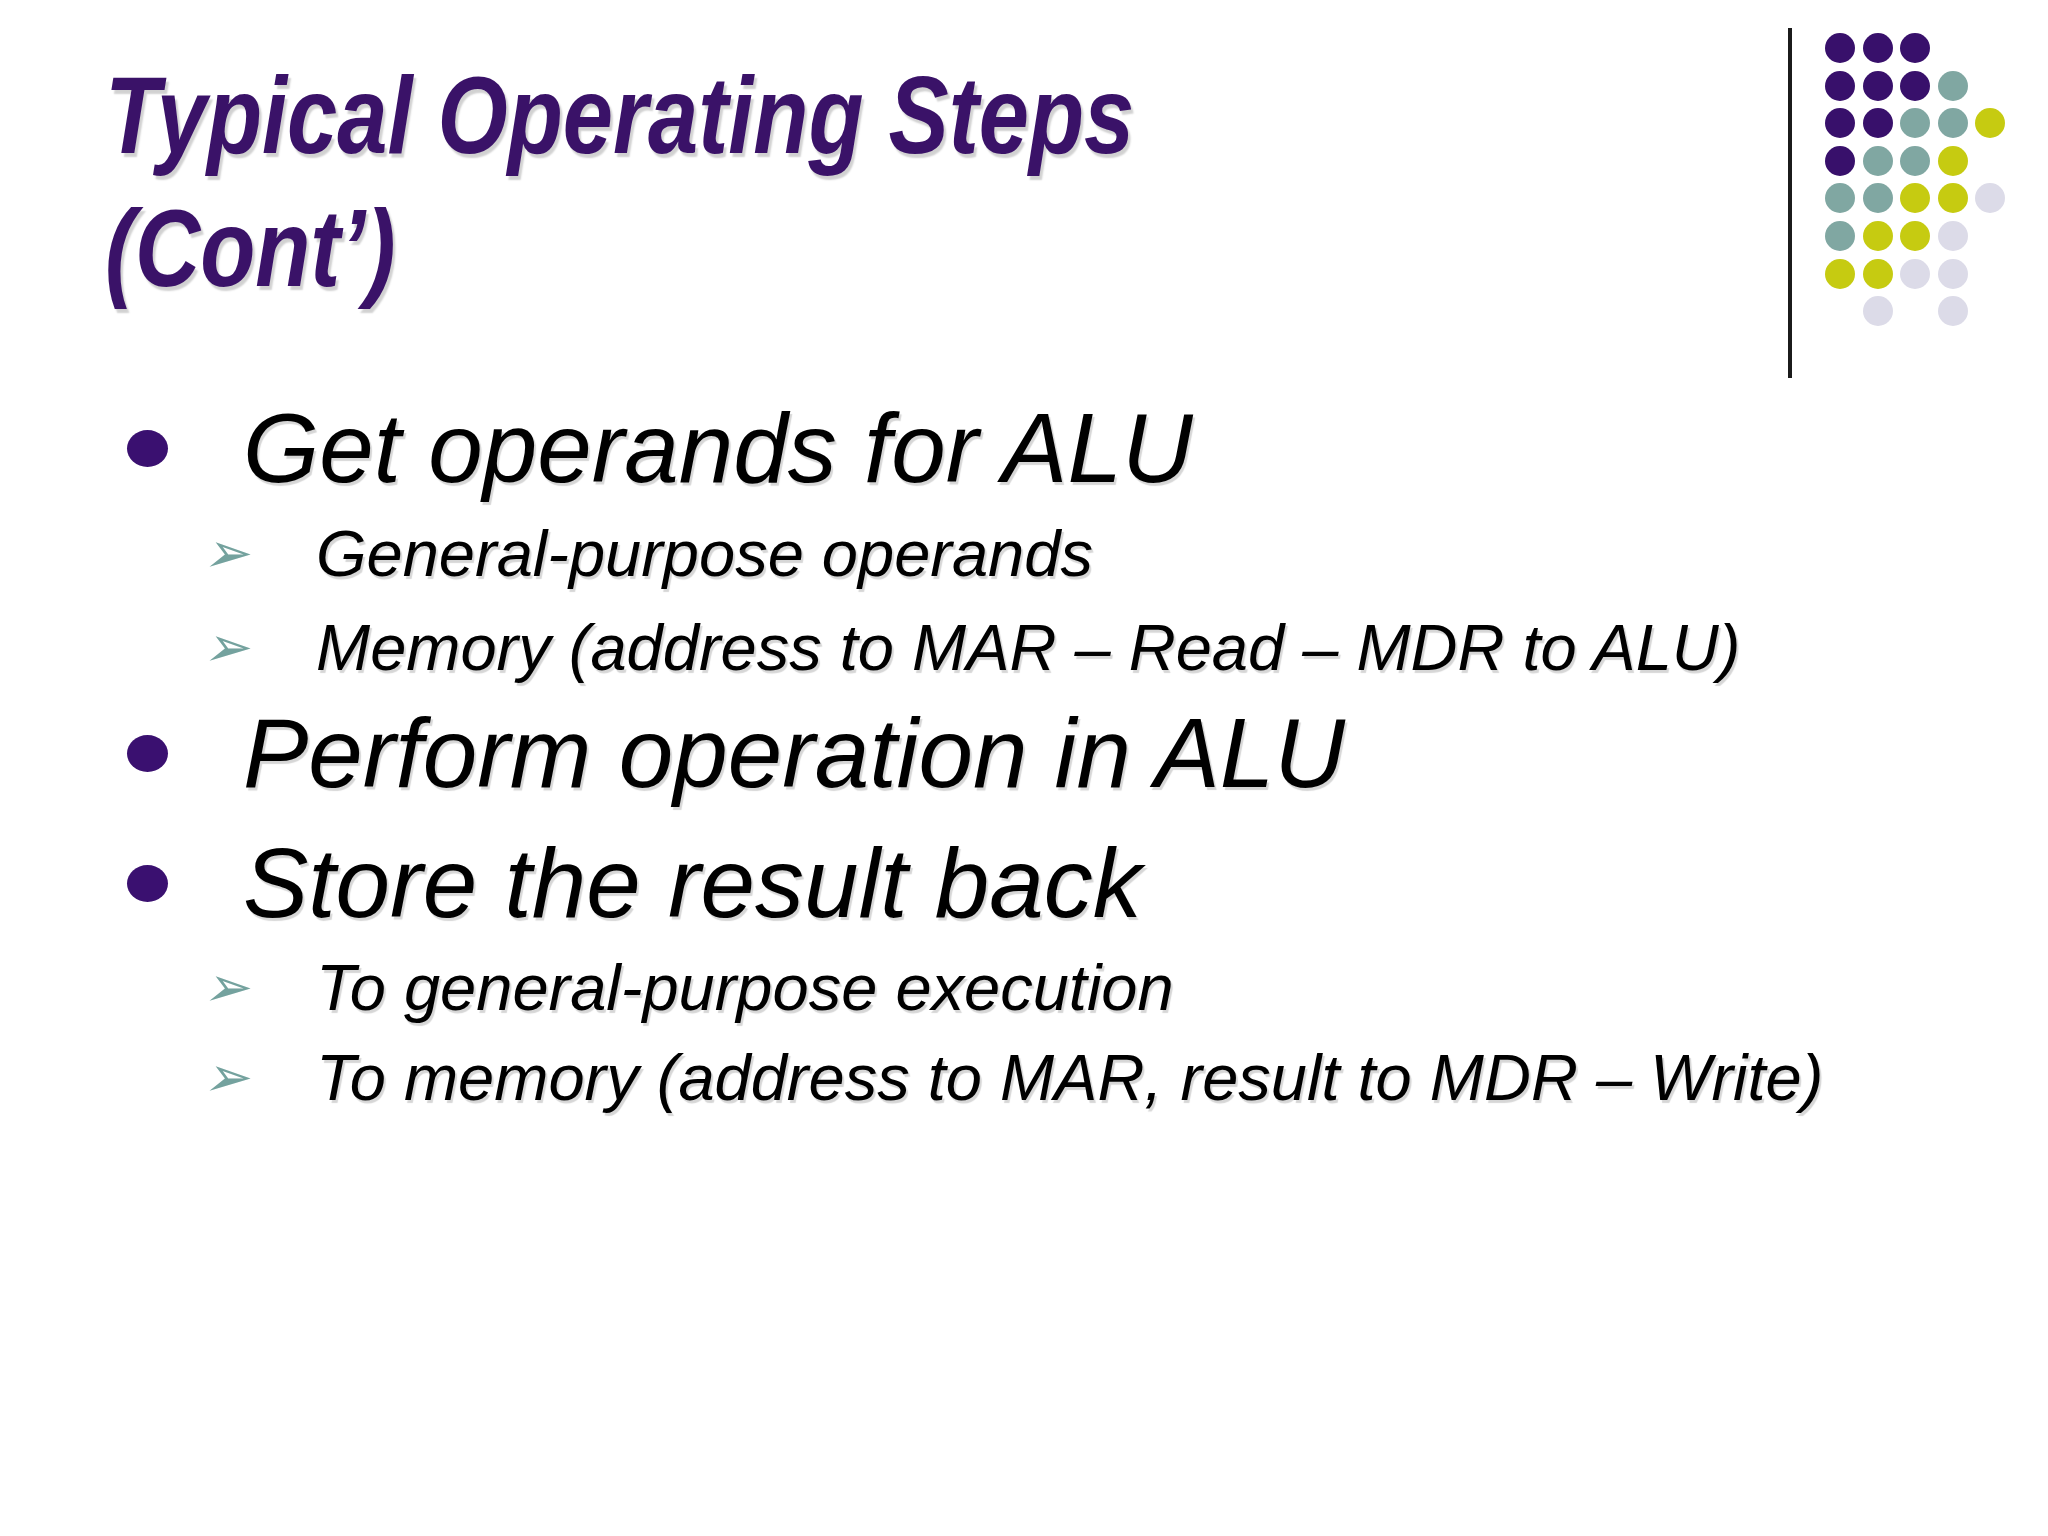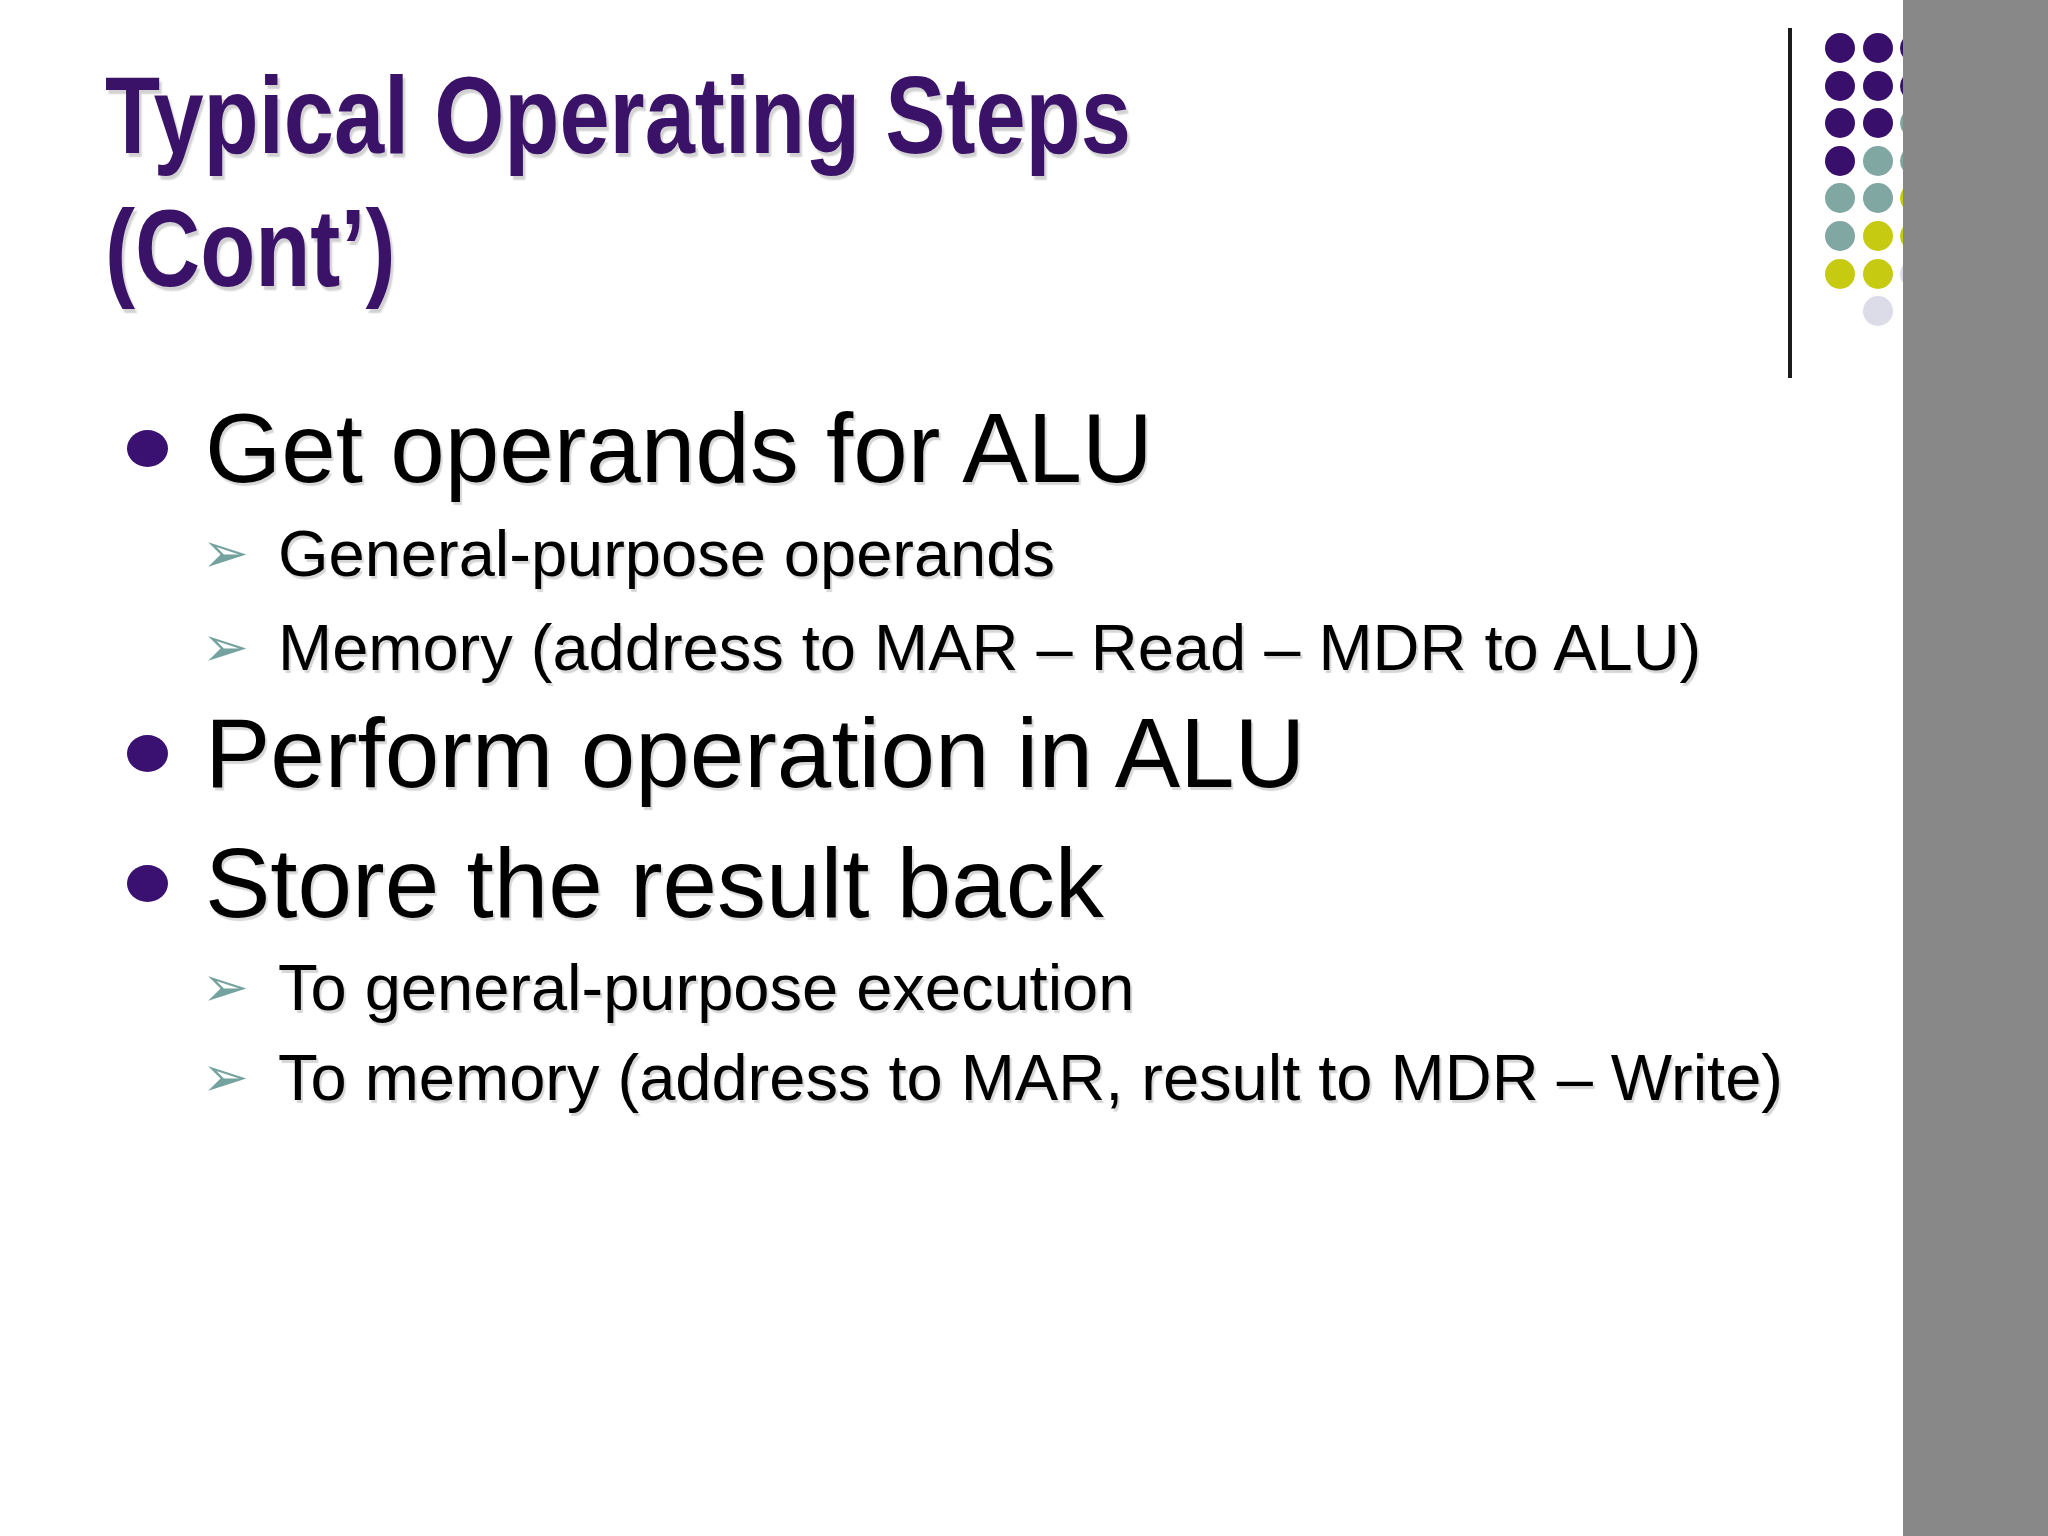--- a/index.html
+++ b/index.html
@@ -1,38 +1,39 @@
 <!DOCTYPE html>
 <html style="--c-title: #3A1268; --c-bullet: #3A1070; --c-arrow: #74A29E; --c-purple: #38106B; --c-teal: #80A7A2; --c-olive: #C6CB11; --c-lavender: #DCDBE8;"><head>
 <meta charset="utf-8">
 <style>
   html, body { margin: 0; padding: 0; background: #888; }
   .slide {
     position: relative;
-    width: 1903px;
+    width: 2048px;
     height: 1536px;
     background: #ffffff;
     overflow: hidden;
     font-family: "Liberation Sans", sans-serif;
     color: #000;
+    font-style: italic;
   }
   .title {
     position: absolute;
     left: 105px;
     top: 48px;
     font-size: 110px;
     font-weight: bold;
     line-height: 133px;
     color: var(--c-title);
     transform: scaleX(0.82);
     transform-origin: 0 0;
     white-space: nowrap;
     text-shadow: 3px 4px 2px rgba(0,0,0,0.18);
   }
-  .row { position: absolute; display: flex; align-items: center; }
+  .row { position: absolute; display: flex; align-items: center; gap: 38px; }
   .row .txt { text-shadow: 2px 3px 1px rgba(0,0,0,0.16); white-space: nowrap; }
   .l1 { left: 127px; height: 112px; font-size: 98px; }
   .l2 { left: 202px; height: 72px;  font-size: 65px; }
   .dot {
     flex: none;
     width: 41px; height: 37px;
     border-radius: 50%;
     background: var(--c-bullet);
     margin-right: 37px;
   }

